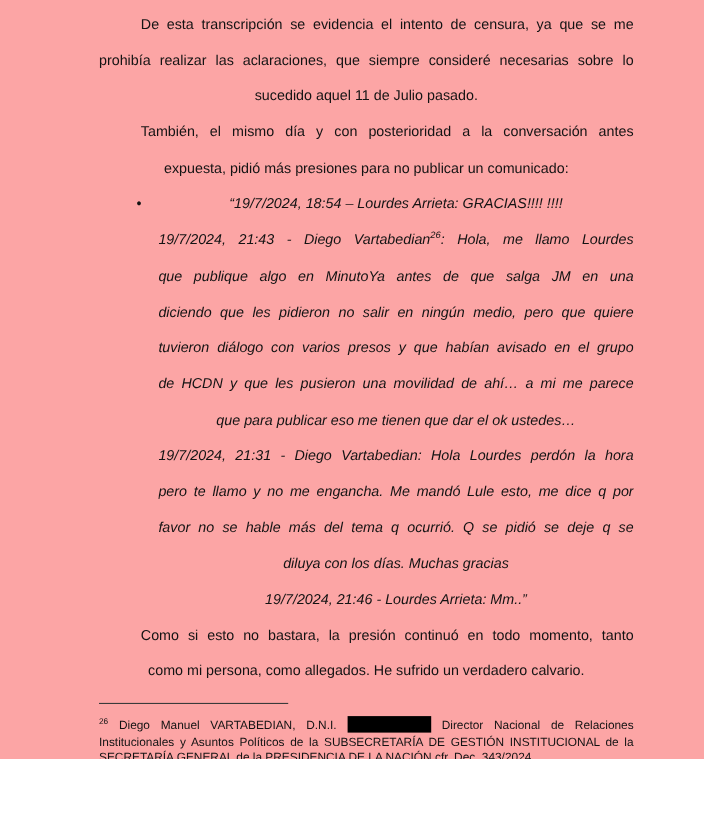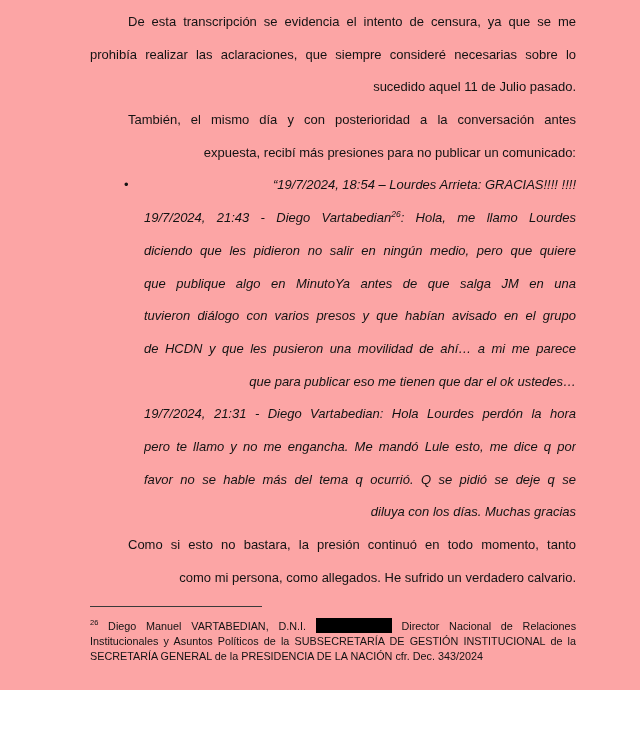--- a/index.html
+++ b/index.html
@@ -16,21 +16,21 @@
     overflow: hidden;
     padding-left: 18px;
   }
   .content { padding: 6px 82px 0 72px; width: 640px; }
 
   
   .ln {
     font-size: 13px;
     height: 32.7px;
     line-height: 32.7px;
-    text-align: right;
+    text-align: center;
     white-space: normal;
     overflow: hidden;
   }
   .jst { text-align: justify; text-align-last: justify; }
   .ind { text-indent: 38px; }
 
   
   .quote { position: relative; padding-left: 54px; }
   .quote .ln { font-style: italic; }
   .bullet {
@@ -68,36 +68,37 @@
   <div class="content">
 
     <div>
       <div class="ln jst ind">De esta transcripción se evidencia el intento de censura, ya que se me</div>
       <div class="ln jst">prohibía realizar las aclaraciones, que siempre consideré necesarias sobre lo</div>
       <div class="ln">sucedido aquel 11 de Julio pasado.</div>
     </div>
 
     <div>
       <div class="ln jst ind">También, el mismo día y con posterioridad a la conversación antes</div>
-      <div class="ln">expuesta, recibí más presiones para no publicar un comunicado:</div>
+      <div class="ln">expuesta, pidió más presiones para no publicar un comunicado:</div>
     </div>
 
     <div class="quote">
       <span class="bullet">•</span>
       <div class="ln">“19/7/2024, 18:54 – Lourdes Arrieta: GRACIAS!!!! !!!!</div>
       <div class="ln jst"><span>19/7/2024, 21:43 - Diego Vartabedian</span><sup class="s">26</sup><span>: Hola, me llamo Lourdes</span></div>
+      <div class="ln jst">que publique algo en MinutoYa antes de que salga JM en una</div>
       <div class="ln jst">diciendo que les pidieron no salir en ningún medio, pero que quiere</div>
-      <div class="ln jst">que publique algo en MinutoYa antes de que salga JM en una</div>
       <div class="ln jst">tuvieron diálogo con varios presos y que habían avisado en el grupo</div>
       <div class="ln jst">de HCDN y que les pusieron una movilidad de ahí… a mi me parece</div>
       <div class="ln">que para publicar eso me tienen que dar el ok ustedes…</div>
       <div class="ln jst">19/7/2024, 21:31 - Diego Vartabedian: Hola Lourdes perdón la hora</div>
       <div class="ln jst">pero te llamo y no me engancha. Me mandó Lule esto, me dice q por</div>
       <div class="ln jst">favor no se hable más del tema q ocurrió. Q se pidió se deje q se</div>
       <div class="ln">diluya con los días. Muchas gracias</div>
+      <div class="ln">19/7/2024, 21:46 - Lourdes Arrieta: Mm..”</div>
     </div>
 
     <div>
       <div class="ln jst ind">Como si esto no bastara, la presión continuó en todo momento, tanto</div>
       <div class="ln">como mi persona, como allegados. He sufrido un verdadero calvario.</div>
     </div>
 
     <div class="fnsep"></div>
     <div class="fn">
       <div class="fnline jst"><sup class="fs">26</sup> <span>Diego Manuel VARTABEDIAN, D.N.I.</span> <span class="redaction"></span> <span>Director Nacional de Relaciones</span></div>

